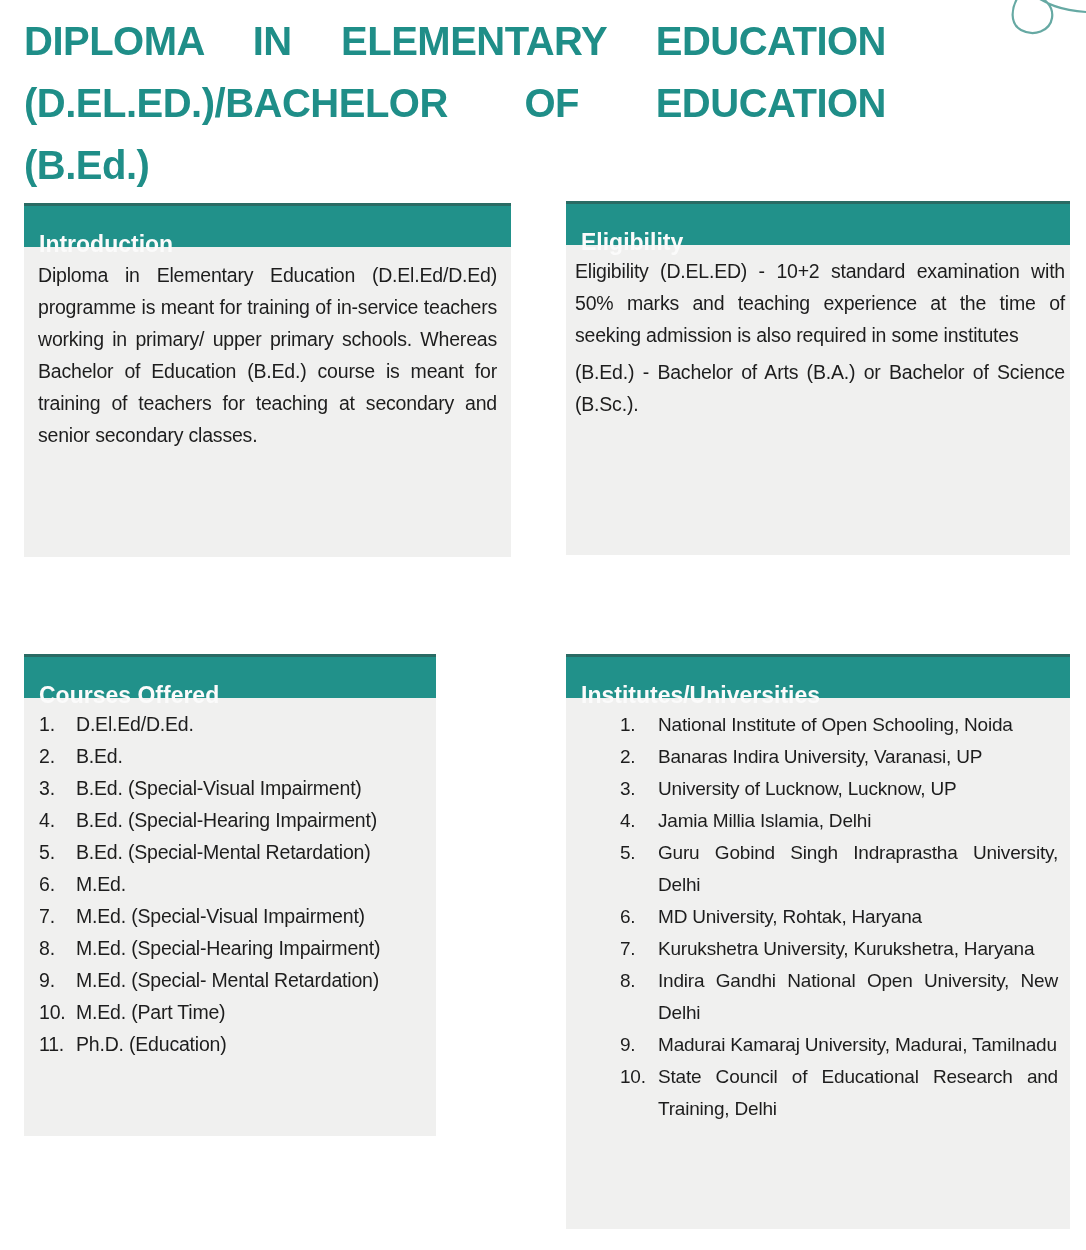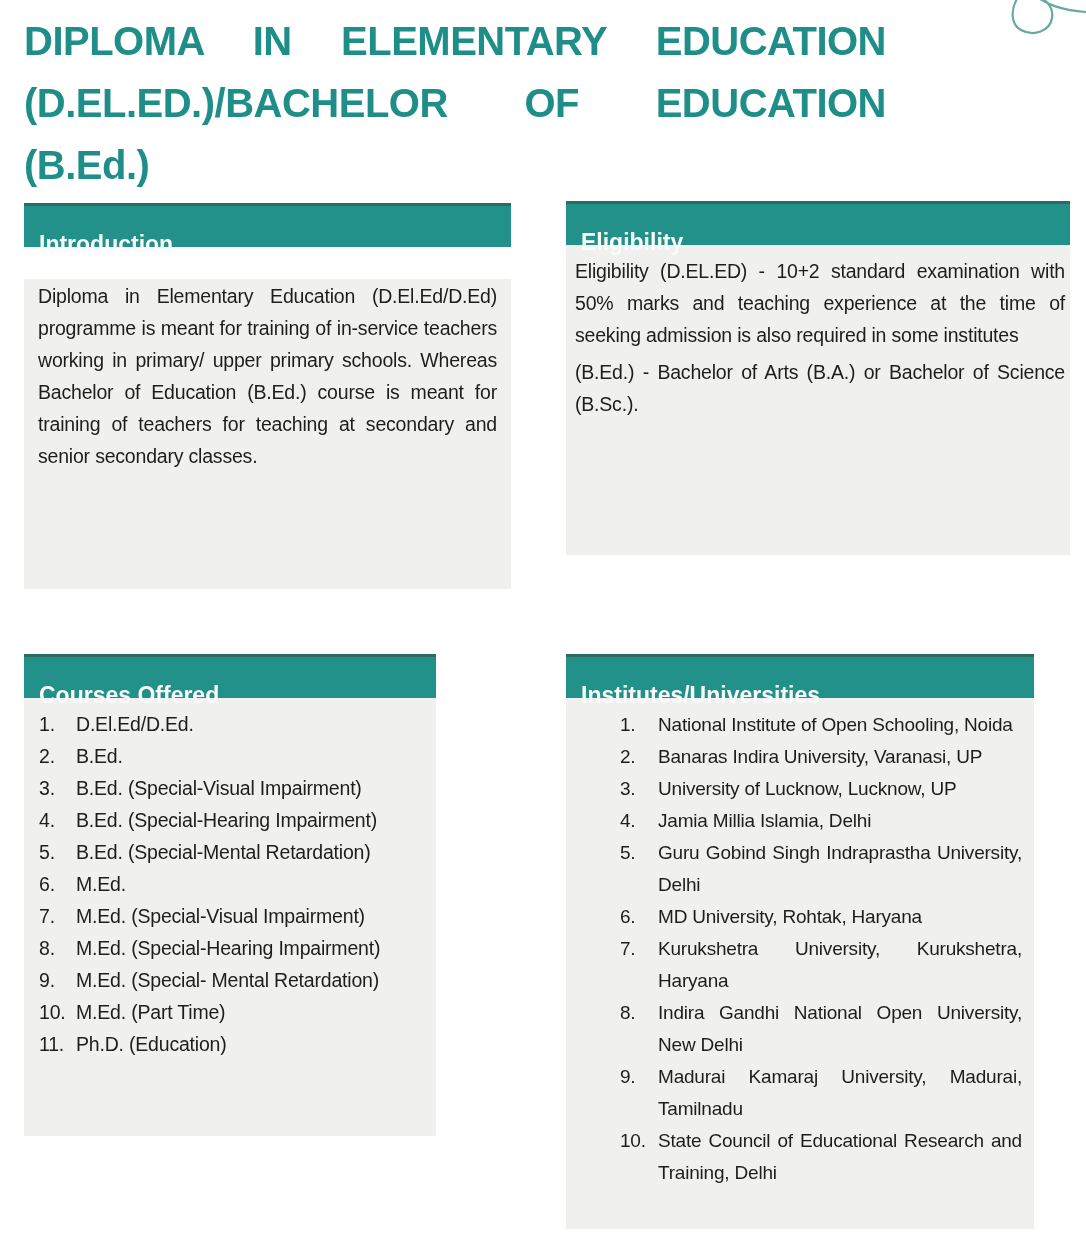--- a/index.html
+++ b/index.html
@@ -77,23 +77,23 @@
     background: var(--panel-body-bg);
     font-size: 19.5px;
     line-height: 32px;
     box-sizing: border-box;
     width: 100%;
   }
 
   #panel-introduction { left: 24px;  top: 203px; width: 487px; }
   #panel-eligibility  { left: 566px; top: 201px; width: 504px; }
   #panel-courses      { left: 24px;  top: 654px; width: 412px; }
-  #panel-institutes   { left: 566px; top: 654px; width: 468px; }
-
-  #panel-introduction .panel-body { height: 310px; padding: 1px 14px; margin-top: 32px; }
+  #panel-institutes   { left: 566px; top: 654px; width: 504px; }
+
+  #panel-introduction .panel-body { height: 310px; padding: 12px 14px; }
   #panel-eligibility  .panel-body { height: 310px; padding: 10px 5px 10px 9px; }
   #panel-courses      .panel-body { height: 438px; padding: 10px 10px 10px 15px; }
   #panel-institutes   .panel-body { height: 531px; padding: 11px 12px 10px 54px; font-size: 19px; }
 
   .para { margin: 0; text-align: justify; letter-spacing: -0.2px; }
   .para + .para { margin-top: 5px; }
 
   .num-list { }
   .li {
     display: flex;

